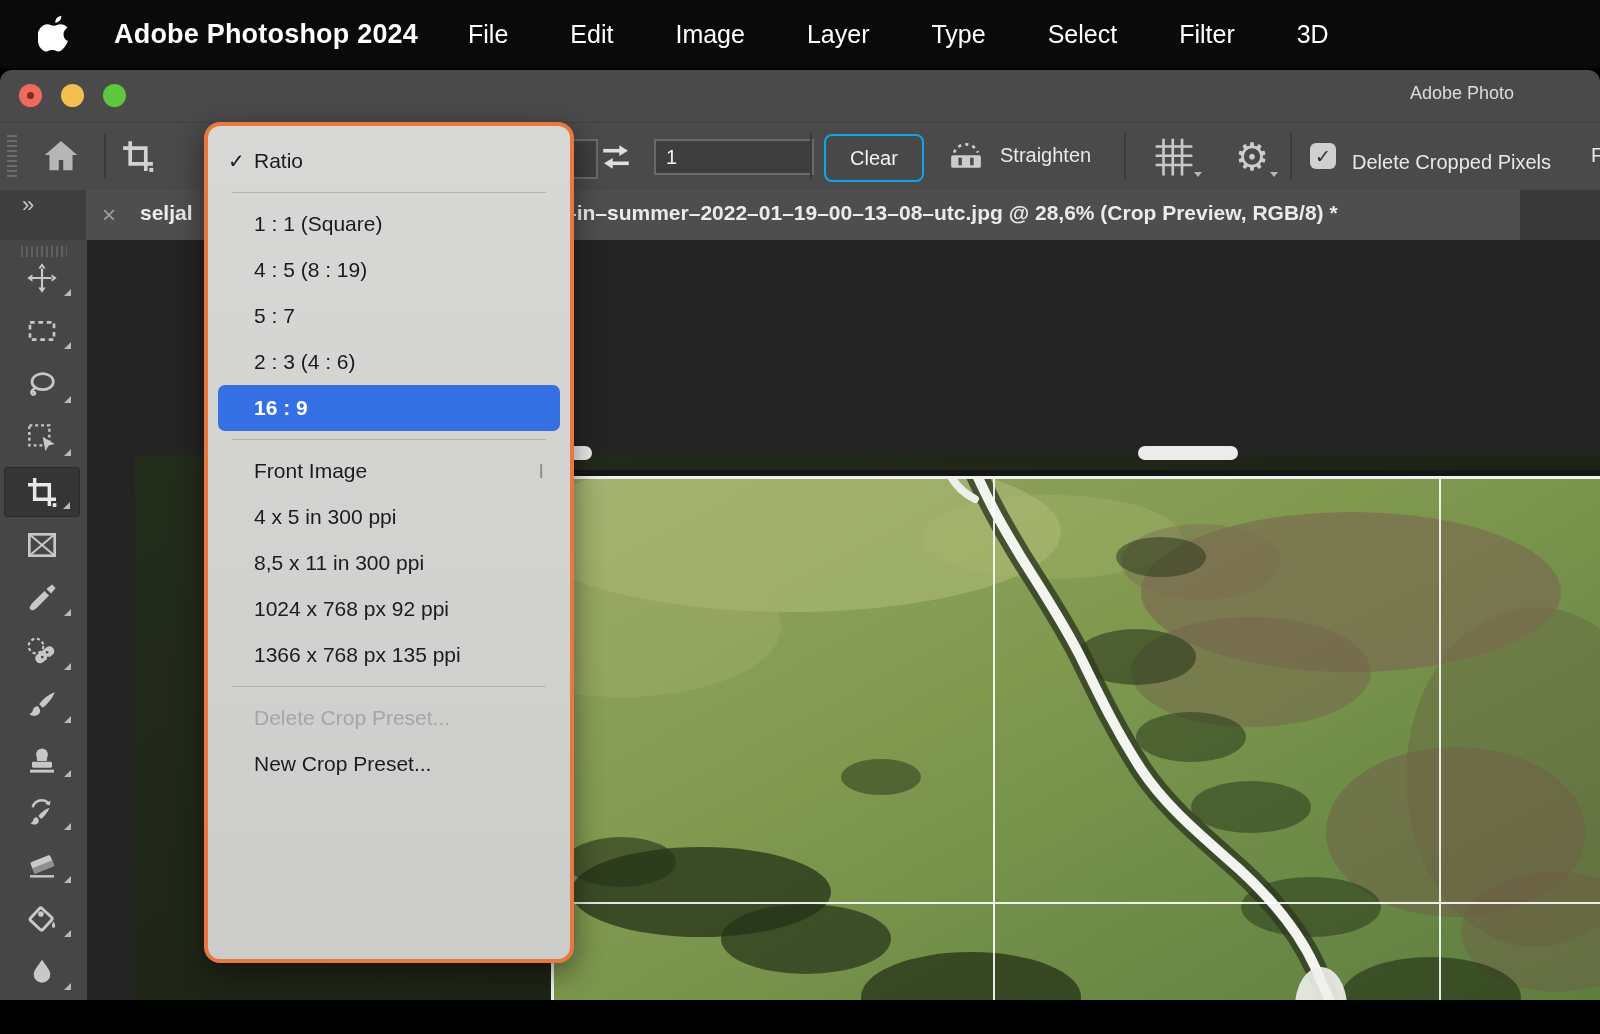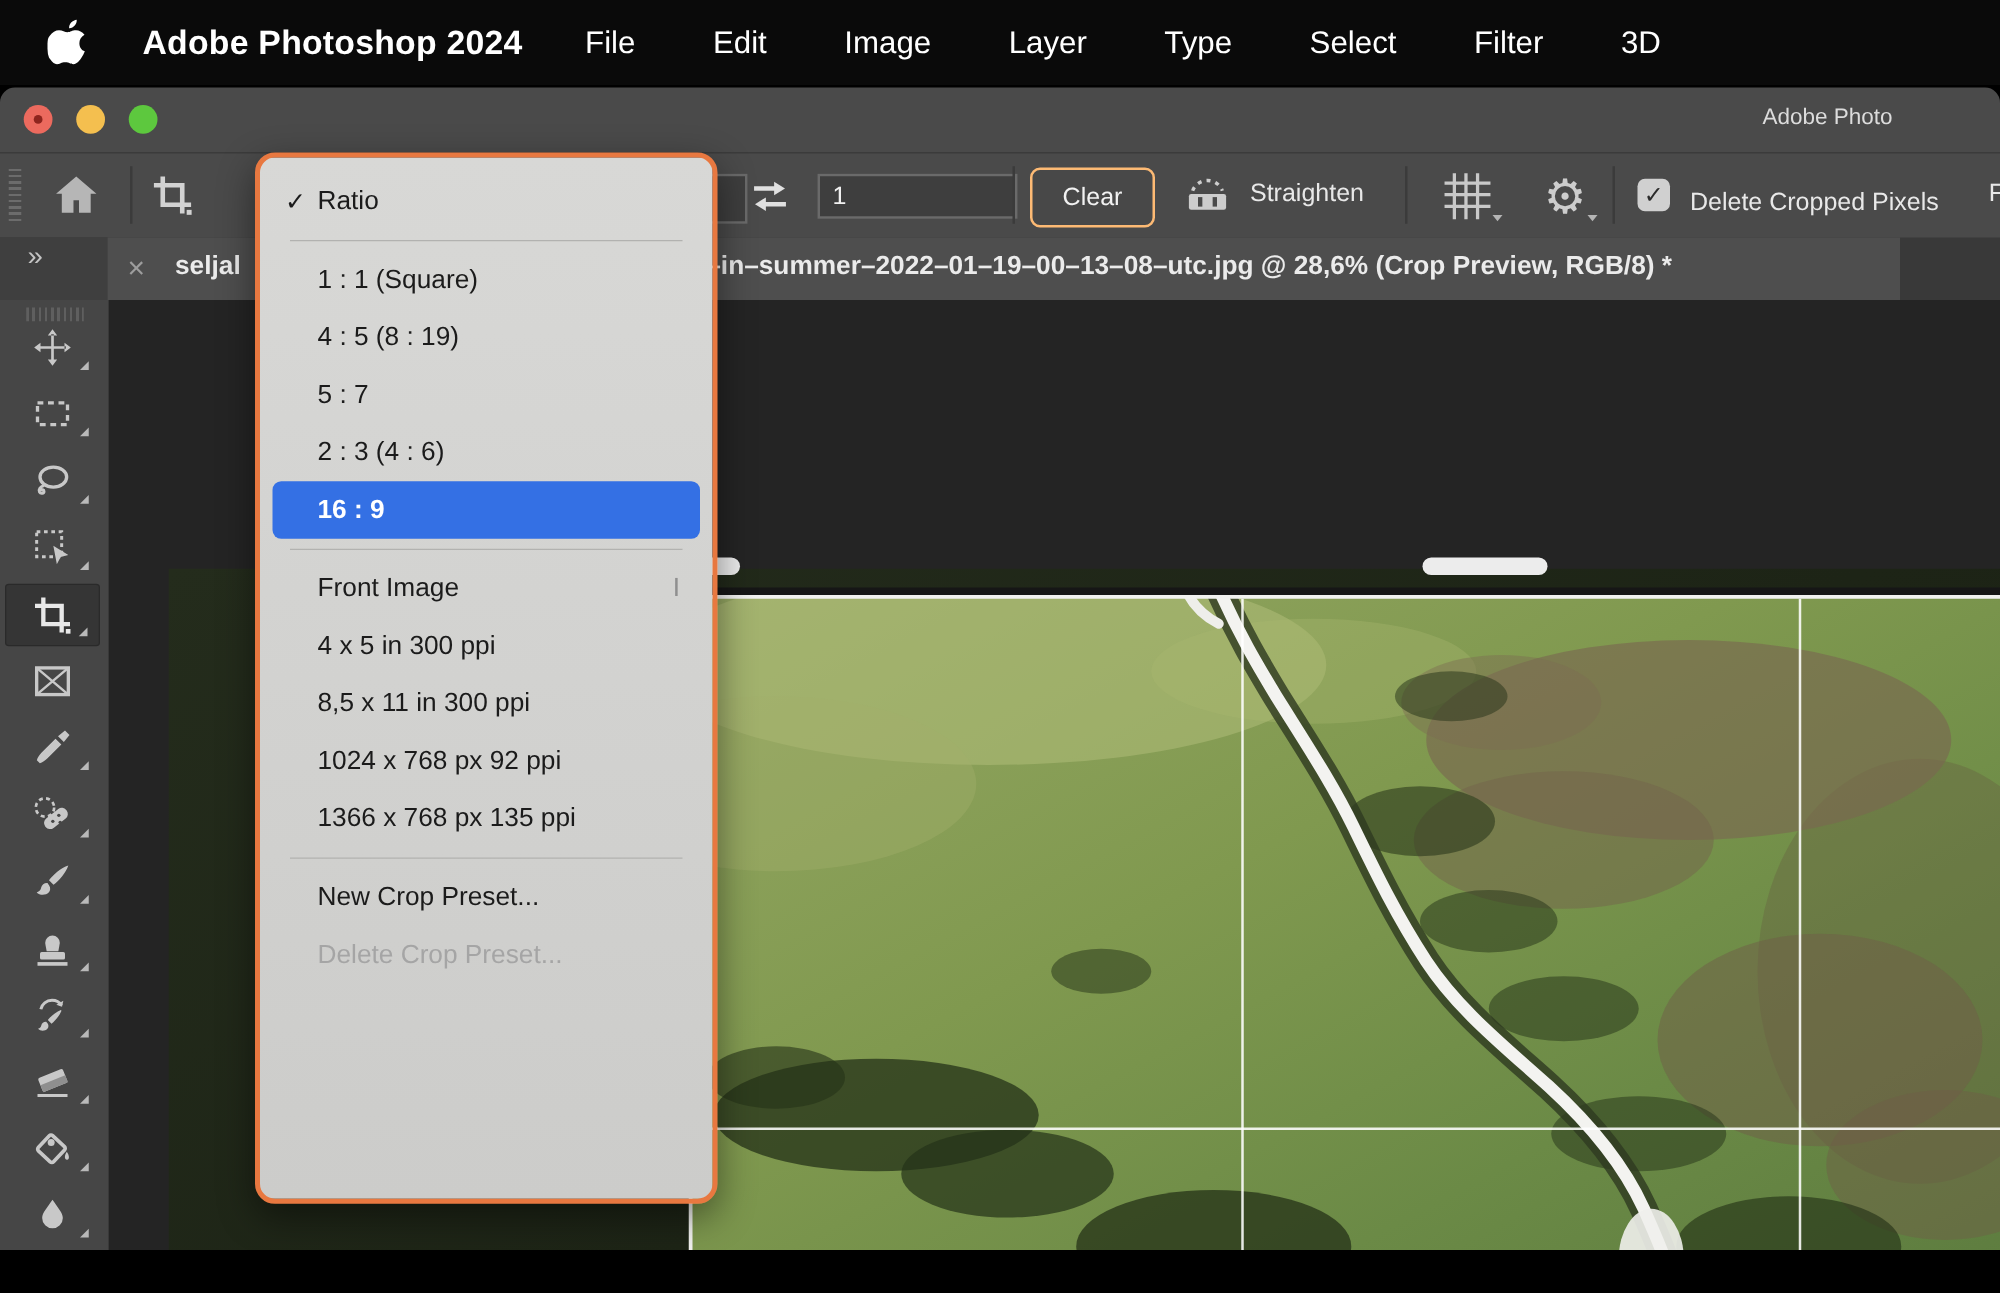--- a/index.html
+++ b/index.html
@@ -26,21 +26,21 @@
   #optionsbar{position:absolute;left:0;top:122px;width:1600px;height:68px;background:#4a4a4a;
               border-top:1px solid #404040;border-bottom:2px solid #383838;color:#e8e8e8;}
   .ob-sep{position:absolute;top:10px;width:2px;height:46px;background:#3b3b3b;}
   #ob-grip{position:absolute;left:7px;top:12px;width:10px;height:44px;
            background:repeating-linear-gradient(to bottom,#6c6c6c 0 2px,transparent 2px 5px);}
   .ob-icon{position:absolute;display:flex;align-items:center;justify-content:center;}
   .tri-dn{position:absolute;width:0;height:0;border-left:5px solid transparent;border-right:5px solid transparent;border-top:6px solid #b5b5b5;}
   #ob-input-hidden{position:absolute;left:536px;top:16px;width:58px;height:36px;background:#3e3e3e;border:2px solid #6a6a6a;}
   #ob-input{position:absolute;left:654px;top:16px;width:146px;height:32px;background:#3e3e3e;border:2px solid #6a6a6a;
             color:#f0f0f0;font-size:20px;padding:0 0 0 10px;outline:none;font-family:inherit;}
-  #clear-btn{position:absolute;left:824px;top:11px;width:96px;height:44px;border:2px solid #fdba74;border-radius:8px;
+  #clear-btn{position:absolute;left:824px;top:11px;width:96px;height:44px;border:2px solid #0ea5e9;border-radius:8px;
              background:#484848;color:#f2f2f2;font-size:20px;font-weight:500;display:flex;align-items:center;justify-content:center;}
   #straighten-label{position:absolute;left:1000px;top:21px;font-size:20px;font-weight:500;}
   #dcp-checkbox{position:absolute;left:1310px;top:20px;width:26px;height:26px;border-radius:6px;background:#d0d0d0;
                 display:flex;align-items:center;justify-content:center;color:#2b2b2b;font-size:19px;font-weight:700;}
   #dcp-label{position:absolute;left:1352px;top:28px;font-size:20px;font-weight:500;}
   #ob-edge-partial{position:absolute;left:1591px;top:21px;font-size:20px;font-weight:500;}
   
   #tabbar{position:absolute;left:0;top:190px;width:1600px;height:50px;background:#393939;}
   #panel-collapse{position:absolute;left:0;top:0;width:86px;height:50px;background:#3f3f3f;color:#c4c4c4;
                   font-size:22px;padding:2px 0 0 22px;box-sizing:border-box;letter-spacing:2px;}
@@ -365,21 +365,21 @@
       <div class="menu-item">
         <span>8,5 x 11 in 300 ppi</span>
       </div>
       <div class="menu-item">
         <span>1024 x 768 px 92 ppi</span>
       </div>
       <div class="menu-item">
         <span>1366 x 768 px 135 ppi</span>
       </div>
       <div class="menu-sep"></div>
-      <div class="menu-item">
-        <span>New Crop Preset...</span>
-      </div>
       <div class="menu-item disabled">
         <span>Delete Crop Preset...</span>
       </div>
+      <div class="menu-item">
+        <span>New Crop Preset...</span>
+      </div>
     </div>
 
 </div>
 
 </body></html>

